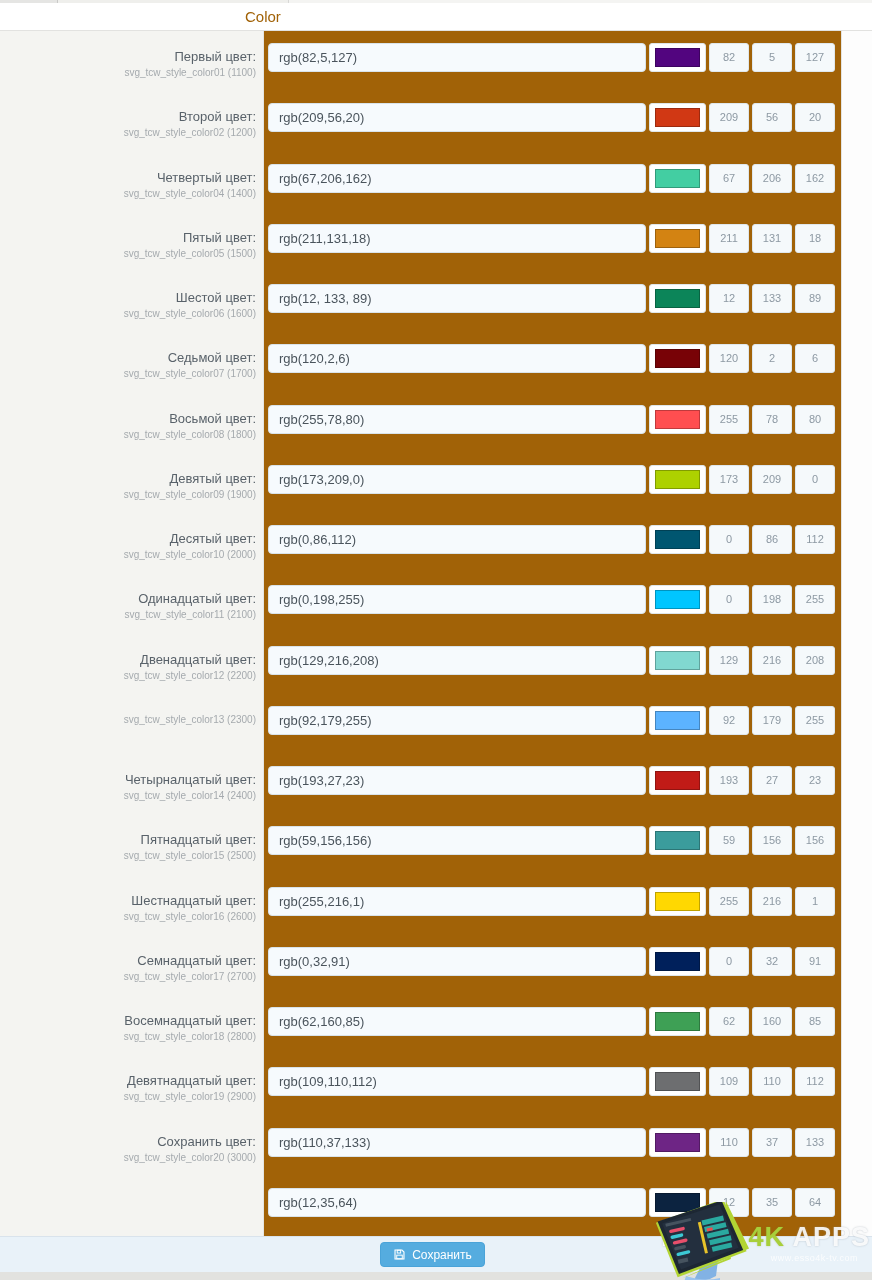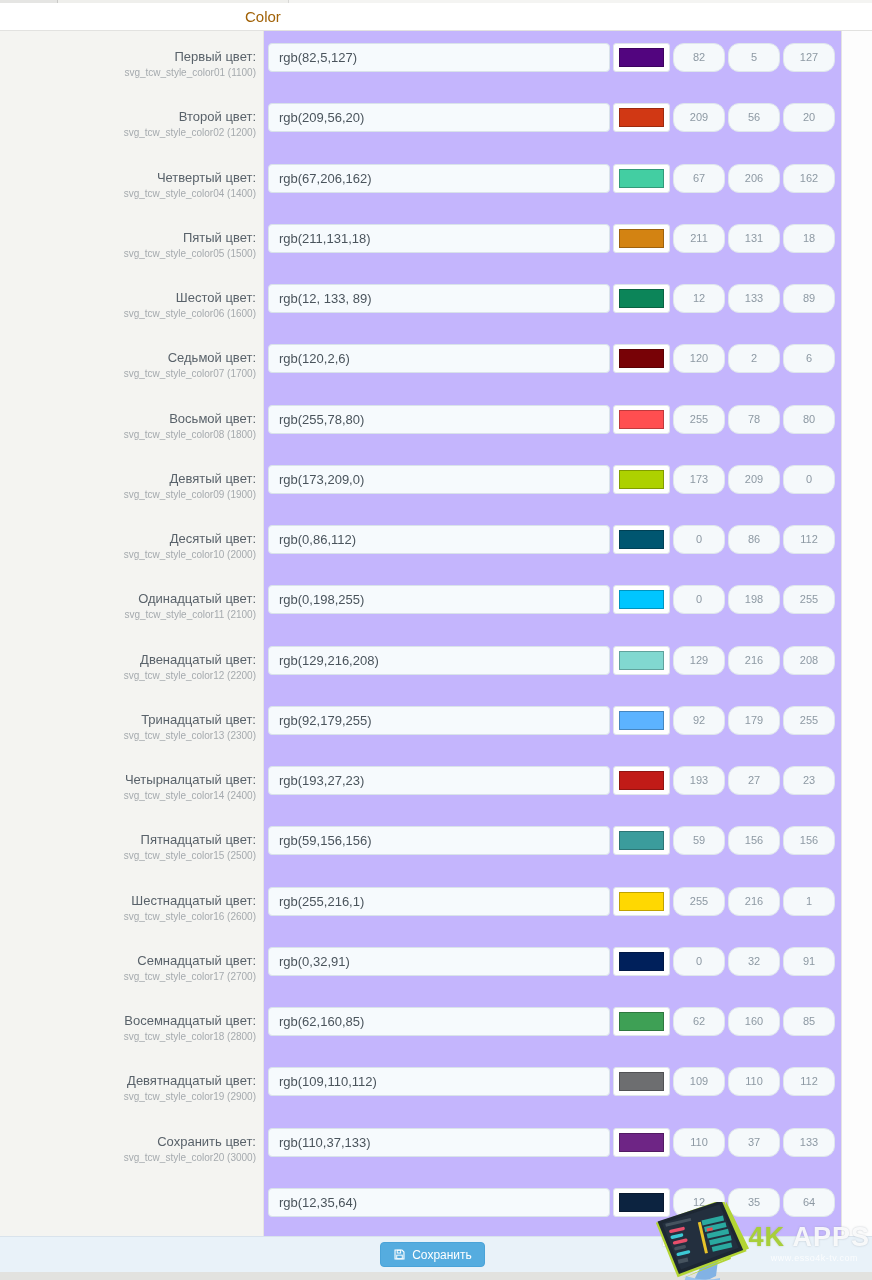--- a/index.html
+++ b/index.html
@@ -26,21 +26,21 @@
   .tab-label {
     margin-left:245px; font-size:15px; color:#a16207; cursor:pointer;
   }
 
   .content { display:flex; height:1205px; }
   .labels-col {
     width:264px; background:#f4f4f1; border-right:1px solid #e5e5e2;
     box-sizing:border-box;
   }
   .fields-col {
-    width:578px; background:#c4b5fd; border-right:1px solid #e4e4e2;
+    width:578px; background:#a16207; border-right:1px solid #e4e4e2;
     box-sizing:border-box;
   }
   .right-gutter { flex:1; background:#fdfdfd; }
 
   .label-row {
     height:60.25px; box-sizing:border-box;
     padding:18px 7px 0 0; text-align:right;
   }
   .field-label { font-size:13px; line-height:16px; color:#59626a; }
   .field-code  { font-size:10px; line-height:13px; color:#a5aaae; margin-top:1px; }
@@ -59,22 +59,22 @@
   .swatch-cell {
     width:57px; height:29px; box-sizing:border-box;
     background:#ffffff; border:1px solid #dfe6ea; border-radius:3px;
     position:relative; cursor:pointer;
   }
   .swatch {
     position:absolute; left:5px; right:5px; top:4px; bottom:4px;
     border:1px solid rgba(0,0,0,0.25); box-sizing:border-box;
   }
   .val-cell {
-    width:52px; height:29px; box-sizing:border-box;
-    background:#f5f9fb; border:1px solid #dfe7ec; border-radius:11px;
+    width:40px; height:29px; box-sizing:border-box;
+    background:#f5f9fb; border:1px solid #dfe7ec; border-radius:3px;
     font-size:11px; color:#8d99a3; text-align:center; line-height:27px;
     overflow:hidden;
   }
 
   .footer {
     height:36px; box-sizing:border-box;
     background:#e9f2f9; border-top:1px solid #d9e3ec;
     display:flex; align-items:center; justify-content:center;
   }
   .save-button {
@@ -170,21 +170,20 @@
     <div class="field-label">Одинадцатый цвет:</div>
     <div class="field-code">svg_tcw_style_color11 (2100)</div>
   </div>
 
   <div class="label-row">
     <div class="field-label">Двенадцатый цвет:</div>
     <div class="field-code">svg_tcw_style_color12 (2200)</div>
   </div>
 
   <div class="label-row">
-    <div class="field-label">Тринадцатый цвет:</div>
     <div class="field-code">svg_tcw_style_color13 (2300)</div>
   </div>
 
   <div class="label-row">
     <div class="field-label">Четырналцатый цвет:</div>
     <div class="field-code">svg_tcw_style_color14 (2400)</div>
   </div>
 
   <div class="label-row">
     <div class="field-label">Пятнадцатый цвет:</div>

